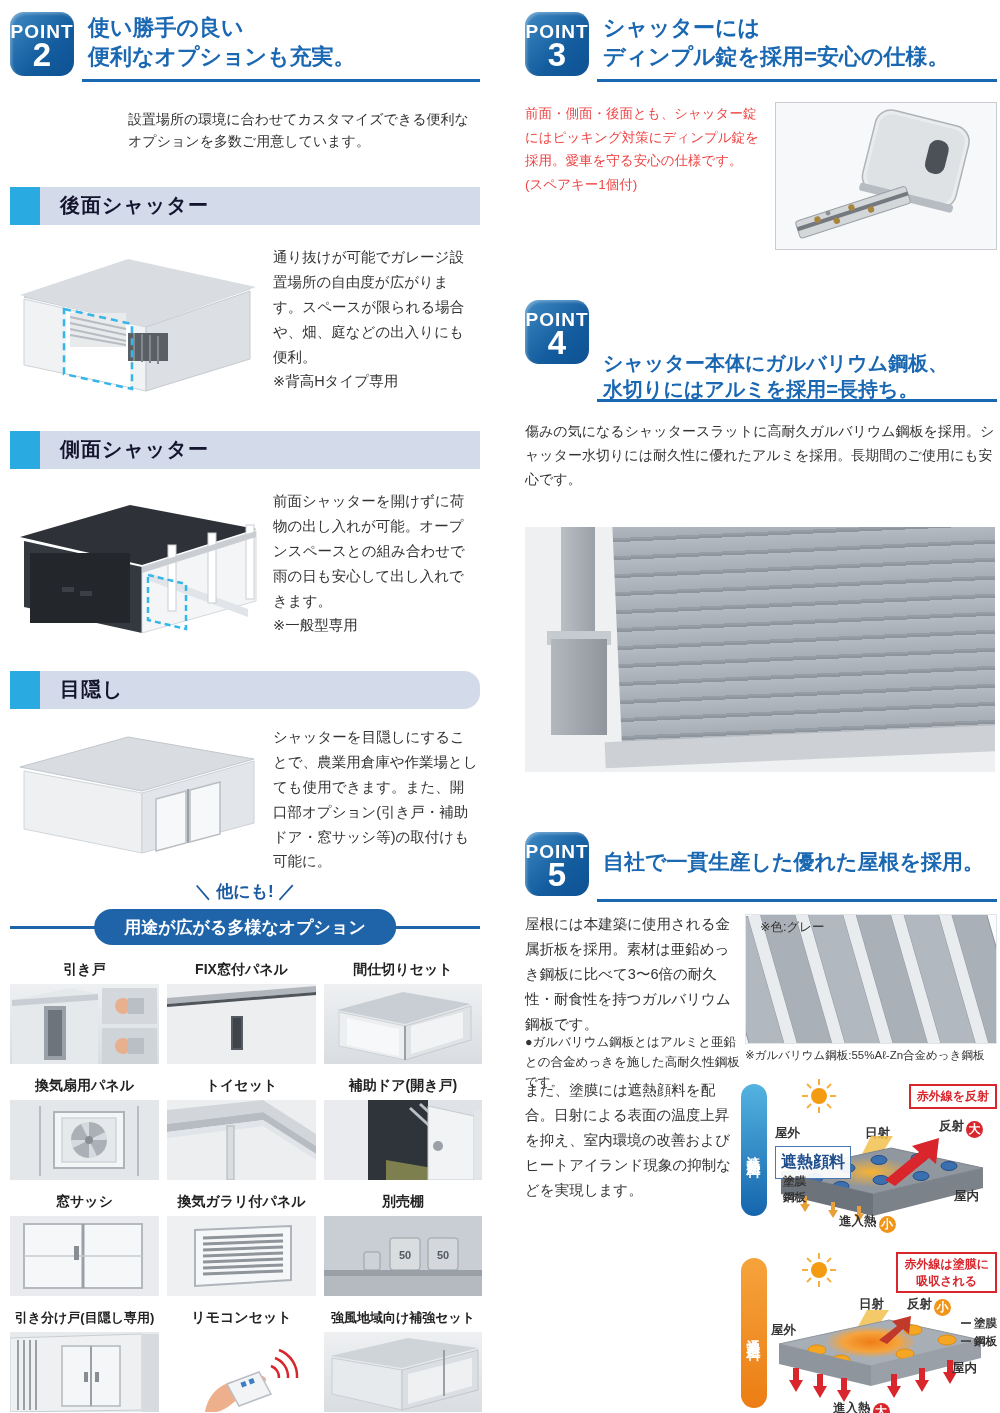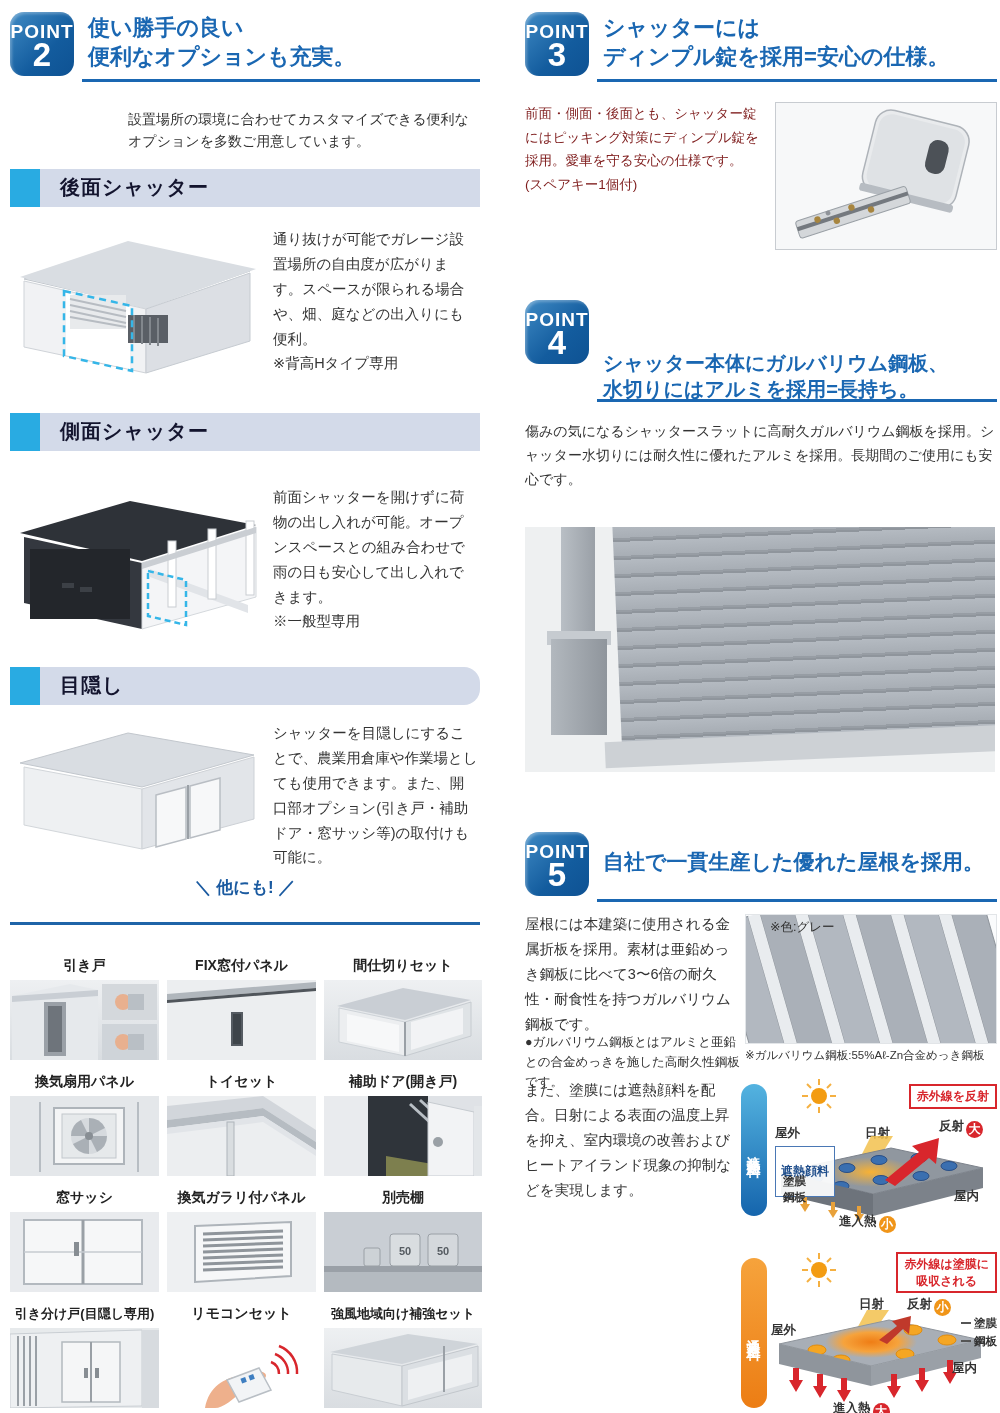--- a/index.html
+++ b/index.html
@@ -49,58 +49,58 @@
 
   
   .opt-grid{display:grid;grid-template-columns:149px 149px 158px;column-gap:8px;row-gap:13px;margin-top:14px;}
   .opt{text-align:center;}
   .opt .lbl{font-size:14px;font-weight:bold;color:#222;margin-bottom:5px;white-space:nowrap;}
   .opt .ph{height:80px;background:linear-gradient(180deg,#eef0f2,#d9dde1);position:relative;overflow:hidden;}
   .opt .fnote{font-size:11.5px;color:#333;text-align:left;margin-top:4px;}
 
   
   .p3-row{display:flex;margin-top:20px;}
-  .p3-body{width:236px;font-size:13.5px;line-height:1.75;color:#7f1d1d;}
+  .p3-body{width:236px;font-size:13.5px;line-height:1.75;color:#ef4444;}
   .key-fig{width:220px;height:146px;border:1px solid #c8ccd1;background:#f7f8f9;margin-left:14px;position:relative;}
   .p4-body{margin-top:18px;font-size:14px;line-height:1.7;color:#333;}
   .shutter-photo{margin-top:36px;width:470px;height:245px;background:#eef0f1;position:relative;overflow:hidden;}
   .shutter-slats{position:absolute;left:92px;top:-14px;width:420px;height:230px;transform:rotate(-2.5deg);
     background:repeating-linear-gradient(180deg,#8f959c 0px,#8f959c 2px,#b4bac1 2px,#a8aeb5 16px,#979da4 16px,#979da4 18px);}
   .shutter-sill{position:absolute;left:80px;top:206px;width:420px;height:26px;background:#cdd1d5;transform:rotate(-2.5deg);}
   .shutter-post{position:absolute;left:36px;top:0;width:34px;height:118px;background:linear-gradient(90deg,#b9bfc5,#9aa0a7);}
   .shutter-postbase{position:absolute;left:26px;top:112px;width:56px;height:96px;background:linear-gradient(90deg,#b2b8be,#8f959c);}
   .shutter-postcap{position:absolute;left:22px;top:104px;width:64px;height:14px;background:#c6cbd0;}
 
   
   .p5-area{position:relative;height:566px;margin-top:8px;}
   .p5-body{position:absolute;left:0;top:2px;width:212px;font-size:14.5px;line-height:1.72;color:#333;}
   .p5-bullet{position:absolute;left:0;top:122px;width:222px;font-size:12.5px;line-height:1.6;color:#333;}
   .roof-fig{position:absolute;right:0;top:4px;width:250px;height:128px;background:#fafbfc;border:1px solid #e2e5e8;overflow:hidden;}
-  .roof-caption{position:absolute;left:24px;top:4px;font-size:12.5px;color:#333;z-index:2;}
+  .roof-caption{position:absolute;left:14px;top:4px;font-size:12.5px;color:#333;z-index:2;}
   .roof-note{position:absolute;right:0;top:138px;width:252px;font-size:11.5px;color:#333;}
   .paint-body{position:absolute;left:0;top:168px;width:212px;font-size:14.5px;line-height:1.72;color:#333;}
 
   .diagram{position:absolute;right:0;width:256px;height:152px;}
   .diag1{top:168px;}
   .diag2{top:342px;height:170px;}
   .pill{position:absolute;left:0;top:6px;width:26px;height:132px;border-radius:13px;color:#fff;
     font-size:14px;font-weight:bold;display:flex;align-items:center;justify-content:center;
     writing-mode:vertical-rl;text-orientation:upright;letter-spacing:3px;}
   .pill-blue{background:linear-gradient(180deg,#54b3e0,#1565ad);}
   .pill-orange{background:linear-gradient(180deg,#f6a33c,#ec7d14);height:150px;}
   .callout{position:absolute;border:2px solid #d8262c;color:#d8262c;background:#fff;
     font-size:12px;font-weight:bold;padding:2px 6px;white-space:nowrap;}
   .d-label{position:absolute;font-size:12.5px;font-weight:bold;color:#333;white-space:nowrap;}
   .d-small{font-size:11.5px;margin-left:16px;}
   .circle-badge{display:inline-block;width:17px;height:17px;border-radius:50%;color:#fff;
     font-size:12px;font-weight:bold;text-align:center;line-height:17px;vertical-align:-3px;margin-left:2px;}
   .cb-red{background:#d8262c;}
   .cb-orange{background:#f09519;}
   .pigment-box{position:absolute;border:1.5px solid #4a78b5;color:#1f4e8c;background:rgba(255,255,255,.92);
-    font-size:12px;font-weight:bold;padding:16px 5px;white-space:nowrap;}
+    font-size:16px;font-weight:bold;padding:5px 5px;white-space:nowrap;}
   .tick{position:absolute;height:1.5px;background:#555;}
 </style>
 </head>
 <body>
 
 <div class="col col-left">
 
   <div class="point-head">
     <div class="point-badge">
       <div class="pt">POINT</div>
@@ -108,21 +108,21 @@
     </div>
     <div class="point-title">
       <div>使い勝手の良い</div>
       <div>便利なオプションも充実。</div>
     </div>
     <div class="point-underline"></div>
   </div>
 
   <div class="intro">設置場所の環境に合わせてカスタマイズできる便利なオプションを多数ご用意しています。</div>
 
-  <div class="band" style="margin-top:16px;">
+  <div class="band" style="margin-top:34px;">
     <div class="sq"></div>
     <div class="bt">後面シャッター</div>
   </div>
   <div class="feat">
     <div class="photo">
       <svg width="248" height="150" viewBox="0 0 248 150">
         <polygon points="14,52 118,18 240,44 136,80" fill="#e4e7eb" stroke="#c2c7cd" stroke-width="1"></polygon>
         <polygon points="10,50 118,14 246,42 136,82" fill="#d9dde2"></polygon>
         <polygon points="14,54 136,82 136,146 14,120" fill="#f1f2f4" stroke="#cfd3d8" stroke-width="1"></polygon>
         <polygon points="136,82 240,46 240,114 136,146" fill="#dcdfe4" stroke="#c6cbd1" stroke-width="1"></polygon>
@@ -147,21 +147,21 @@
     <div class="desc">
       <span>通り抜けが可能でガレージ設置場所の自由度が広がります。スペースが限られる場合や、畑、庭などの出入りにも便利。</span>
       <span class="note">※背高Hタイプ専用</span>
     </div>
   </div>
 
   <div class="band" style="margin-top:36px;">
     <div class="sq"></div>
     <div class="bt">側面シャッター</div>
   </div>
-  <div class="feat" style="margin-top:34px;font-family:Liberation Serif, serif;">
+  <div class="feat" style="margin-top:20px;">
     <div class="photo">
       <svg width="248" height="150" viewBox="0 0 248 150">
         <polygon points="10,48 120,16 246,40 132,76" fill="#2e3238"></polygon>
         <polygon points="14,52 132,78 132,144 14,118" fill="#34383f"></polygon>
         <rect x="20" y="64" width="100" height="70" fill="#23262b"></rect>
         <g fill="#3c4046">
             <rect x="52" y="98" width="12" height="5"></rect>
             <rect x="70" y="102" width="12" height="5"></rect>
           </g>
         <polygon points="132,78 246,42 246,112 132,144" fill="#f4f5f7" stroke="#d4d8dc" stroke-width="1"></polygon>
@@ -200,20 +200,21 @@
     </div>
     <div class="desc">
       <span>シャッターを目隠しにすることで、農業用倉庫や作業場としても使用できます。また、開口部オプション(引き戸・補助ドア・窓サッシ等)の取付けも可能に。</span>
     </div>
   </div>
 
   <div class="more-label">＼ 他にも! ／</div>
 
   <div class="banner-row">
     <div class="banner-line"></div>
+    <div class="banner-pill">用途が広がる多様なオプション</div>
   </div>
 
   <div class="opt-grid">
 
     <div class="opt">
       <div class="lbl">引き戸</div>
       <div class="ph">
         <svg width="149" height="80" viewBox="0 0 149 80">
           <polygon points="2,16 60,4 88,10 88,80 2,80" fill="#e6e9ec"></polygon>
           <polygon points="2,16 88,10 88,16 2,22" fill="#c9ced4"></polygon>

